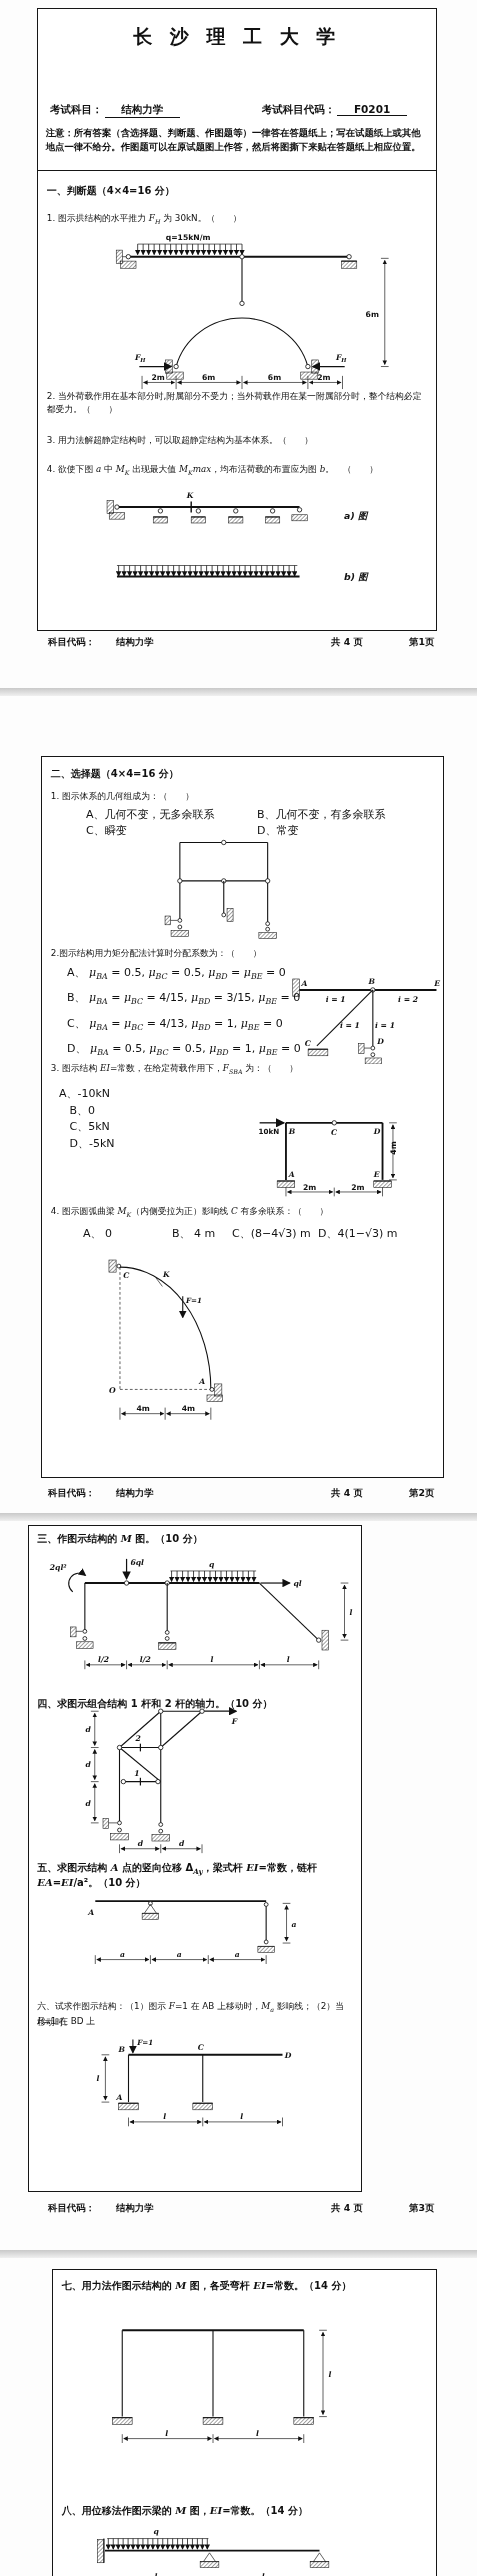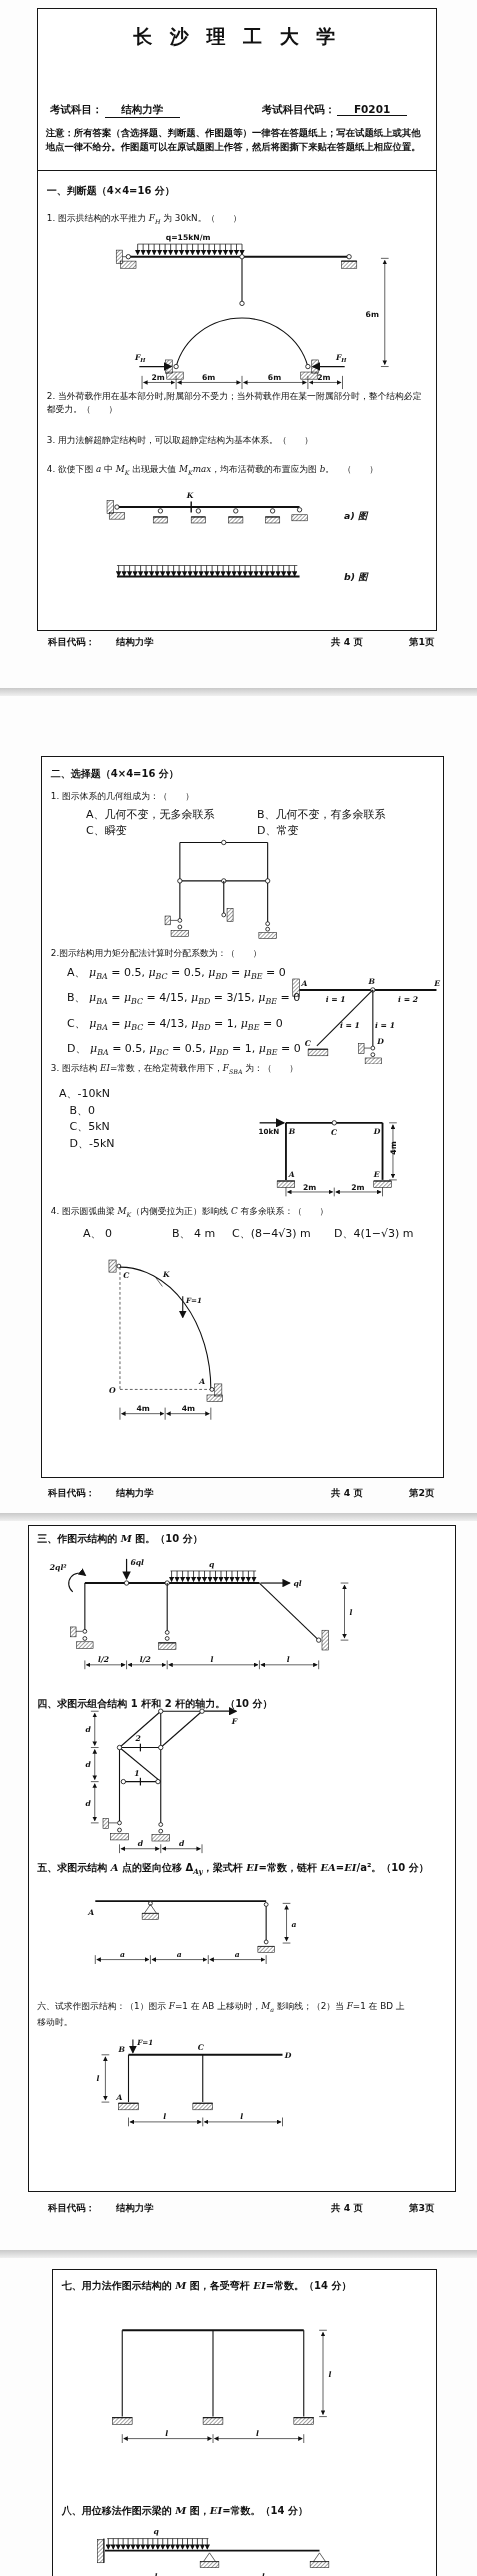--- a/index.html
+++ b/index.html
@@ -342,21 +342,21 @@
           <line x1="143" y1="184" x2="225" y2="184" class="tn" marker-start="url(#ar)" marker-end="url(#ar)"></line>
           <text x="83" y="180" class="mb">2m</text>
           <text x="171" y="180" class="mb">2m</text>
         </g>
       </svg>
 
       <div class="qt" style="top:448px;"><span>4. 图示圆弧曲梁 </span><span class="it">M</span><sub>K</sub><span>（内侧受拉为正）影响线 </span><span class="it">C</span><span> 有多余联系：（　　）</span></div>
       <div class="opt" style="top:469px;left:41px;">A、 0</div>
       <div class="opt" style="top:469px;left:118px;margin-left:12px;">B、 4 m</div>
       <div class="opt" style="top:469px;left:190px;">C、(8−4√3) m</div>
-      <div class="opt" style="top:469px;left:292px;">D、4(1−√3) m</div>
+      <div class="opt" style="top:469px;left:276px;">D、4(1−√3) m</div>
 
       <svg class="fig" style="left:58px;top:492px;" width="160" height="190" viewBox="0 0 290 345">
         <g>
           <rect x="16" y="20" width="13" height="22" class="ht"></rect>
           <circle cx="34" cy="31" r="3.5" class="nd"></circle>
           <text x="42" y="52" class="mi">C</text>
         </g>
         <g>
           <path d="M 36 33 A 165 222 0 0 1 201 255" class="st" stroke-width="2.4"></path>
           <line x1="101" y1="52" x2="113" y2="68" class="tn"></line>
@@ -390,21 +390,21 @@
     </div>
   </div>
   <div class="footer" style="top:1487px;">
     <span class="f-lbl">科目代码：</span>
     <span class="f-sub">结构力学</span>
     <span class="f-total">共 4 页</span>
     <span class="f-no">第2页</span>
   </div>
   <div class="band" style="top:1513px;"></div>
 
-  <div class="page" style="left:27.5px;top:1525px;width:428px;height:667px;">
+  <div class="page" style="left:27.5px;top:1525px;width:334px;height:667px;">
     <div class="pbox b2">
       <div class="sec" style="top:5.5px;"><span>三、作图示结构的 </span><span class="it">M</span><span> 图。（10 分）</span></div>
 
       <svg class="fig" style="left:16.5px;top:23px;" width="341" height="129" viewBox="0 0 620 235">
         <g>
           <text x="8" y="38" class="mi">2ql²</text>
           <path d="M 50 78 A 17 17 0 1 1 73 48" class="st" stroke-width="2.4" marker-end="url(#ar)"></path>
         </g>
         <g>
           <line x1="148" y1="18" x2="148" y2="54" stroke="#111" stroke-width="2.2" marker-end="url(#ar)"></line>

